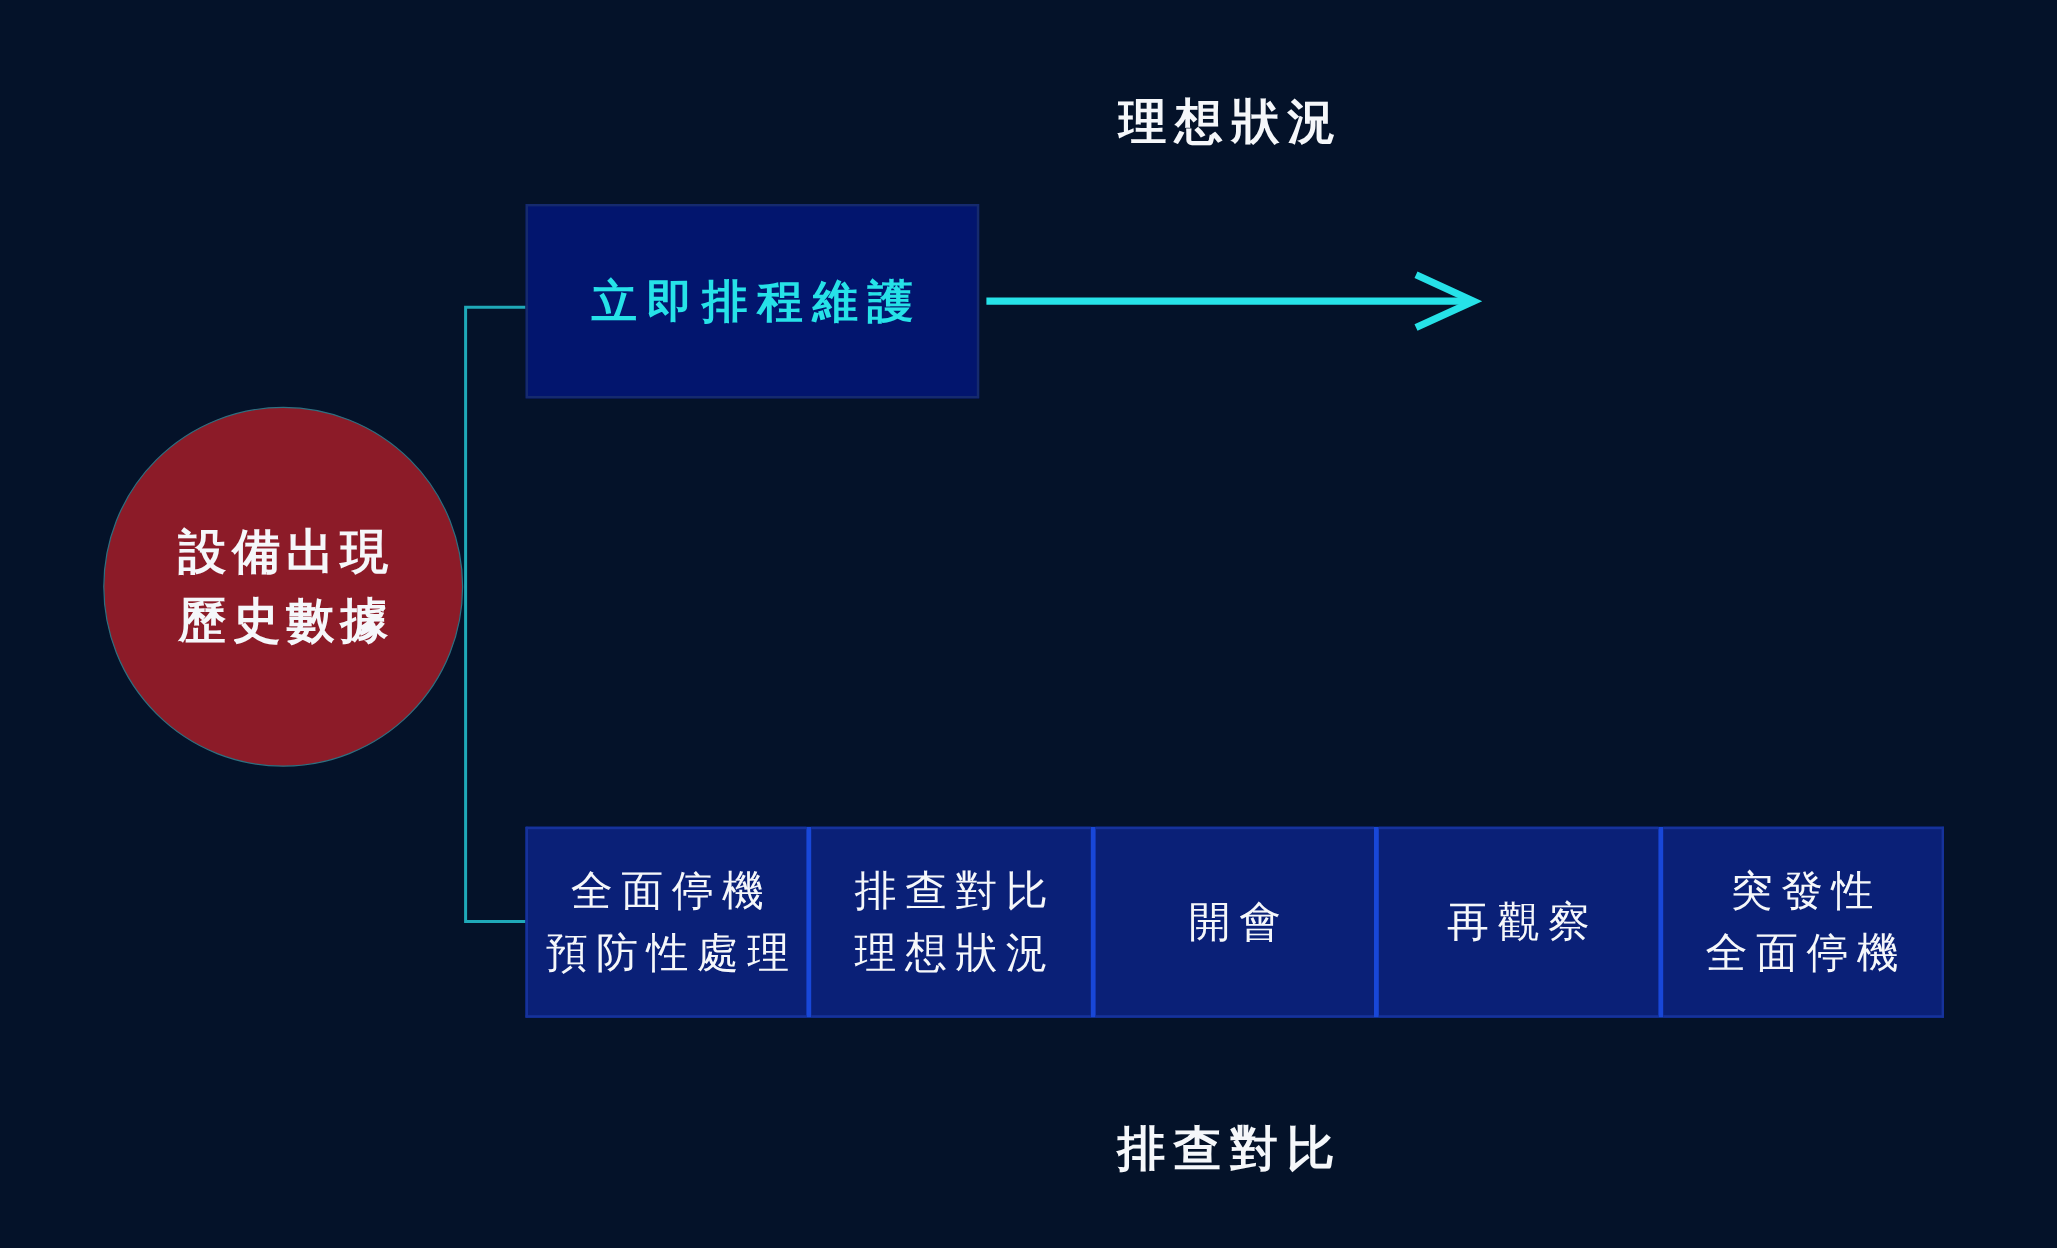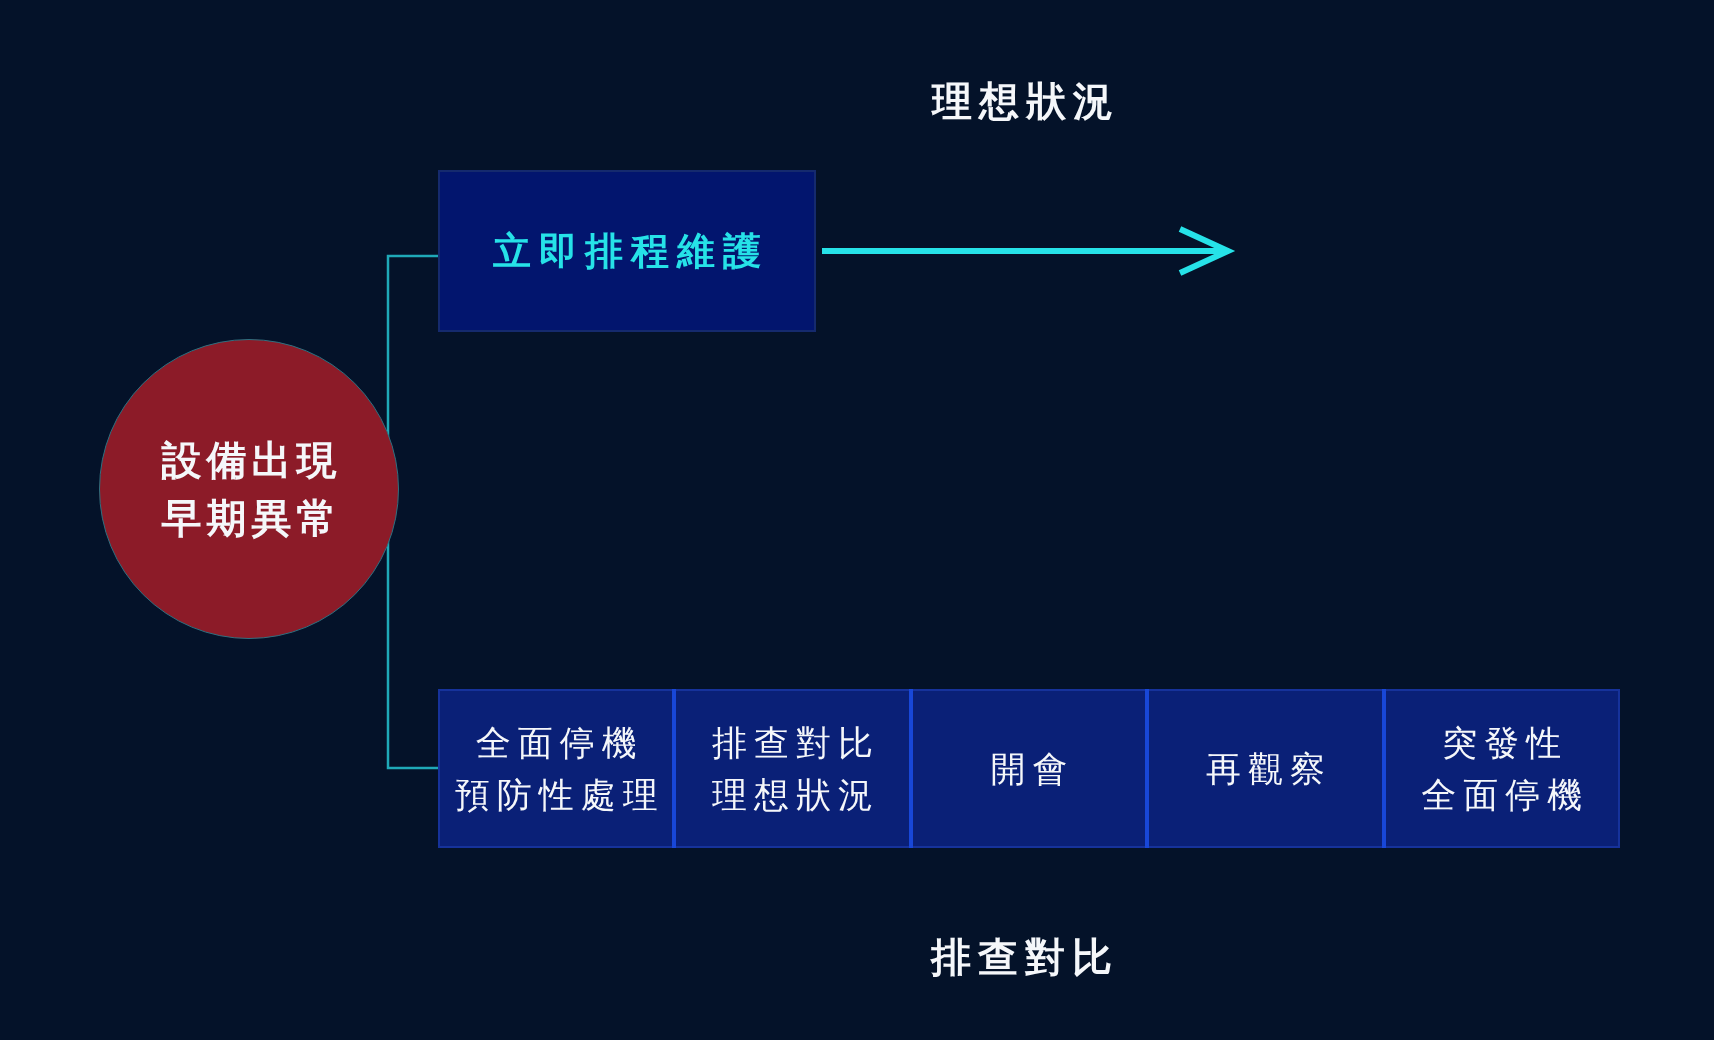--- a/index.html
+++ b/index.html
@@ -31,21 +31,21 @@
     transform:translateX(-50%);
     color:var(--text-white);
     font-size:40px;font-weight:bold;
     letter-spacing:7px;margin-right:-7px;
     white-space:nowrap;
   }
   .zone-label.top{left:1026px;top:74px;}
   .zone-label.bottom{left:1025px;top:930px;}
 
   .source-circle{
-    position:absolute;left:99px;top:339px;
+    position:absolute;left:86px;top:339px;
     width:300px;height:300px;border-radius:50%;
     background:var(--circle-fill);
     border:1px solid var(--circle-border);
     display:flex;flex-direction:column;align-items:center;justify-content:center;
     color:var(--text-white);font-size:40px;font-weight:bold;
     letter-spacing:5px;line-height:58px;text-align:center;
   }
   .source-circle span{margin-right:-5px;}
 
   .ideal-box{
@@ -88,21 +88,21 @@
   <svg class="connector-svg" viewBox="0 0 1714 1040" xmlns="http://www.w3.org/2000/svg">
     <path d="M438 256 H388 V768 H438" fill="none" style="stroke:var(--connector-teal)" stroke-width="2.5"></path>
     <line x1="822" y1="251" x2="1222" y2="251" style="stroke:var(--accent-cyan)" stroke-width="6"></line>
     <polyline points="1180,229 1228,251 1180,273" fill="none" style="stroke:var(--accent-cyan)" stroke-width="6" stroke-linejoin="miter"></polyline>
   </svg>
 
   <div class="zone-label top">理想狀況</div>
 
   <div class="source-circle">
     <span>設備出現</span>
-    <span>早期異常</span>
+    <span>歷史數據</span>
   </div>
 
   <div class="ideal-box action">
     <span>立即排程維護</span>
   </div>
 
 
   <div class="reality-row">
     <div class="reality-step">
       <span class="l1">全面停機</span>

